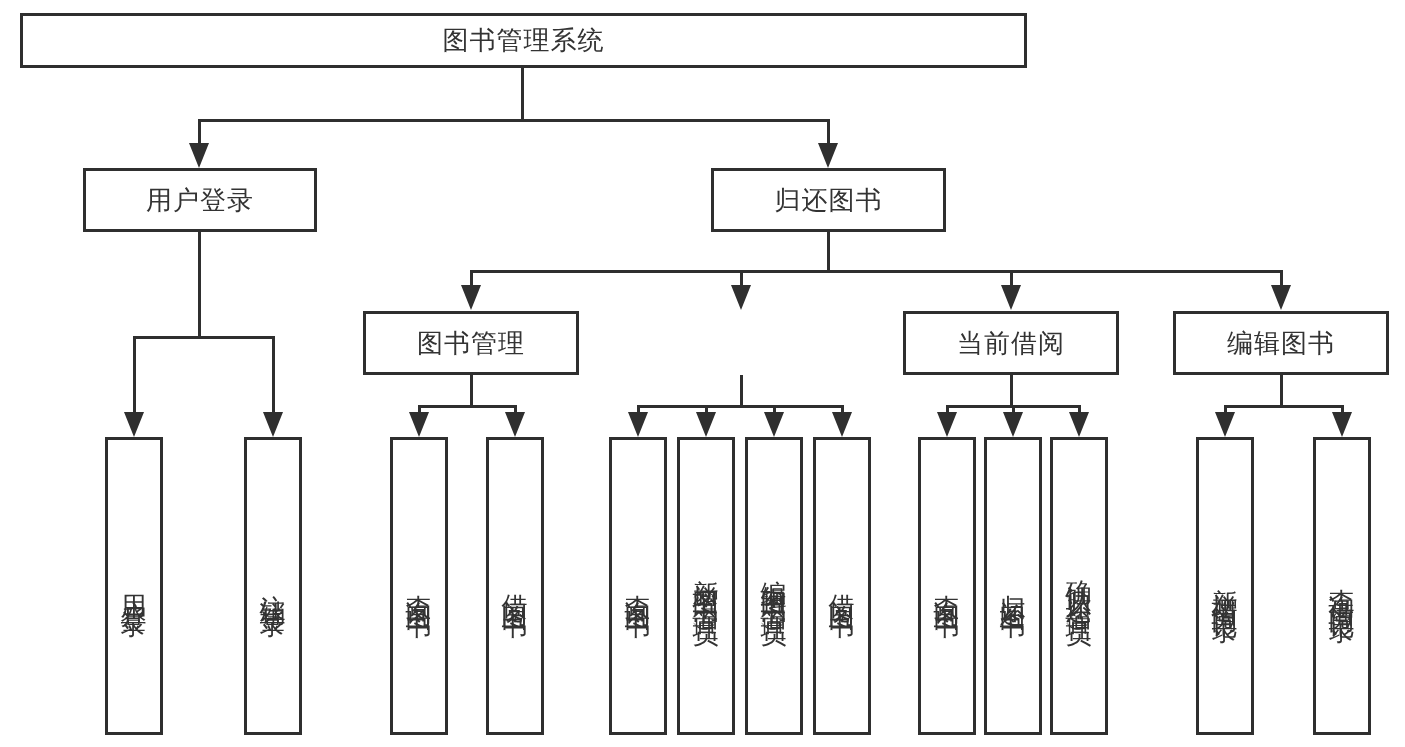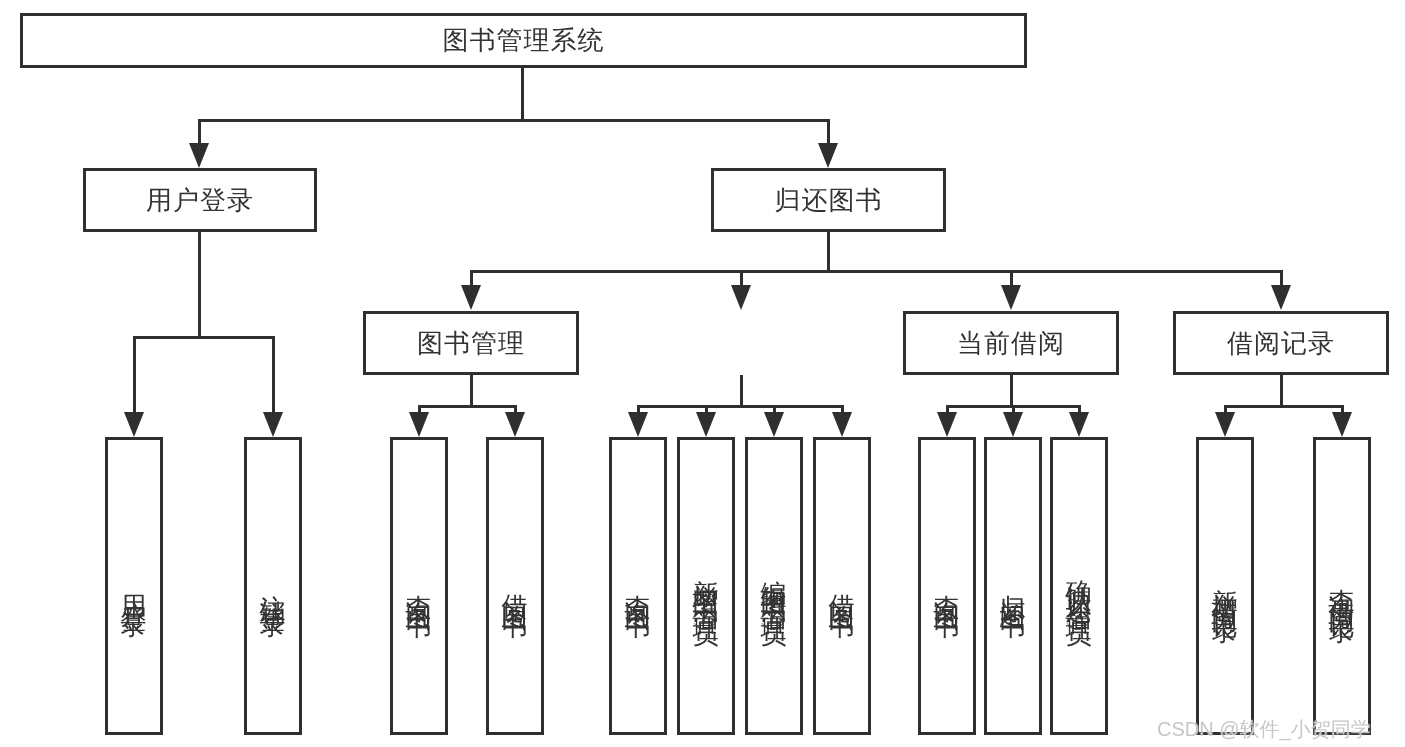--- a/index.html
+++ b/index.html
@@ -69,21 +69,21 @@
   <div class="box" style="left:363px;top:311px;width:216px;height:64px;">
     <span>图书管理</span>
   </div>
 
 
   <div class="box" style="left:903px;top:311px;width:216px;height:64px;">
     <span>当前借阅</span>
   </div>
 
   <div class="box" style="left:1173px;top:311px;width:216px;height:64px;">
-    <span>借阅记录</span>
+    <span>编辑图书</span>
   </div>
 
   <div class="box leaf" style="left:105px;top:437px;width:58px;height:298px;">
     <span>用户登录</span>
   </div>
   <div class="box leaf" style="left:244px;top:437px;width:58px;height:298px;">
     <span>注销登录</span>
   </div>
 
   <div class="box leaf" style="left:390px;top:437px;width:58px;height:298px;">
@@ -175,15 +175,14 @@
   <div class="v" style="left:1078px;top:405px;height:12px;"></div>
   <div class="a" style="left:1069px;top:412px;"></div>
 
   <div class="v" style="left:1280px;top:375px;height:33px;"></div>
   <div class="h" style="left:1224px;top:405px;width:118px;"></div>
   <div class="v" style="left:1224px;top:405px;height:12px;"></div>
   <div class="a" style="left:1215px;top:412px;"></div>
   <div class="v" style="left:1341px;top:405px;height:12px;"></div>
   <div class="a" style="left:1332px;top:412px;"></div>
 
-  <div class="watermark">CSDN @软件_小贺同学</div>
 
 </div>
 
 </body></html>

